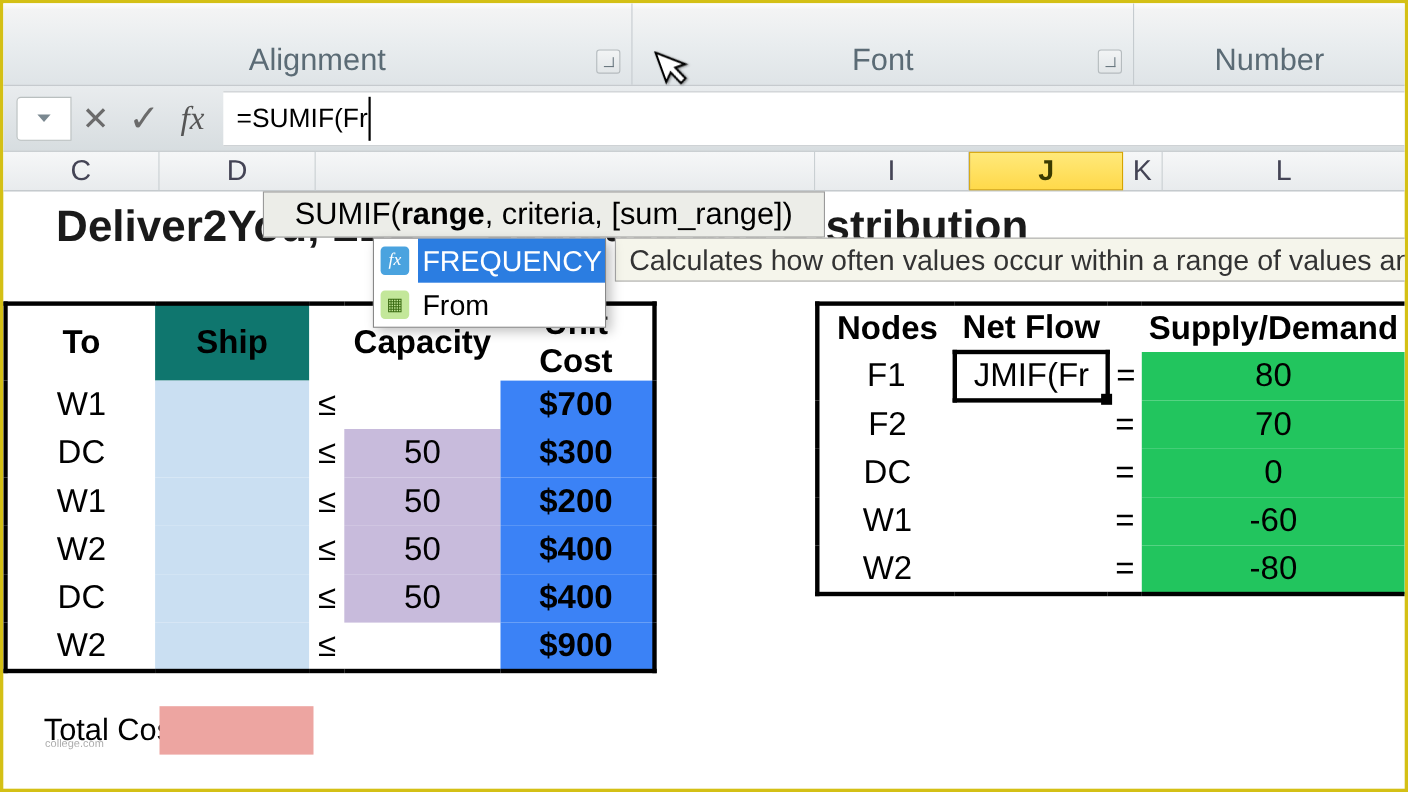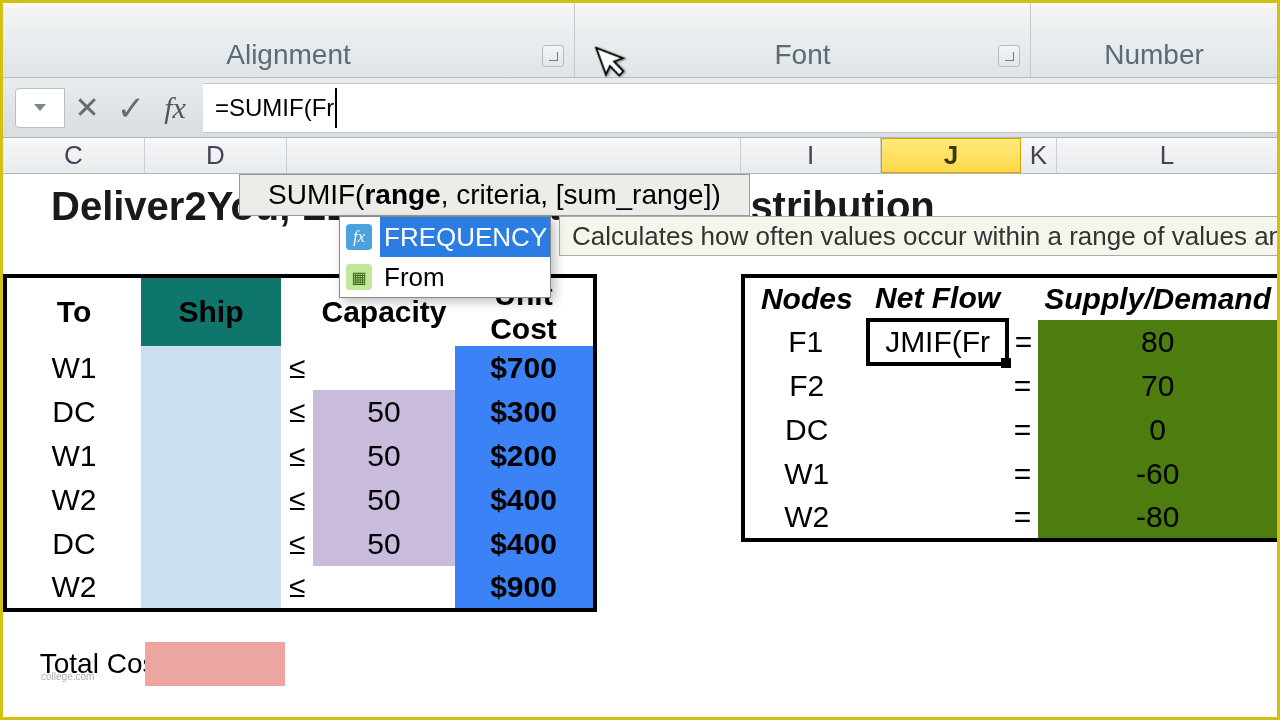--- a/index.html
+++ b/index.html
@@ -186,25 +186,25 @@
     border-left: 4px solid #000;
     border-bottom: 4px solid #000;
     border-collapse: collapse;
   }
   .right-table th, .right-table td {
     height: 44px;
     text-align:center;
     font-size: 30px;
     padding: 0 6px;
   }
-  .right-table th { font-weight:700;font-style:italic; }
+  .right-table th { font-weight:700; }
   .col-nodes { width: 132px; }
   .col-nf { width: 144px; }
   .col-eq { width: 30px; }
-  .col-sd { width: 228px; background:#4d7c0f; }
+  .col-sd { width: 228px; background:#22c55e; }
   .active-cell {
     border: 4px solid #000 !important;
     position: relative;
     font-size: 28px;
     text-align: left;
     padding-left: 6px !important;
   }
   .active-cell::after{
     content:"";
     position:absolute;

